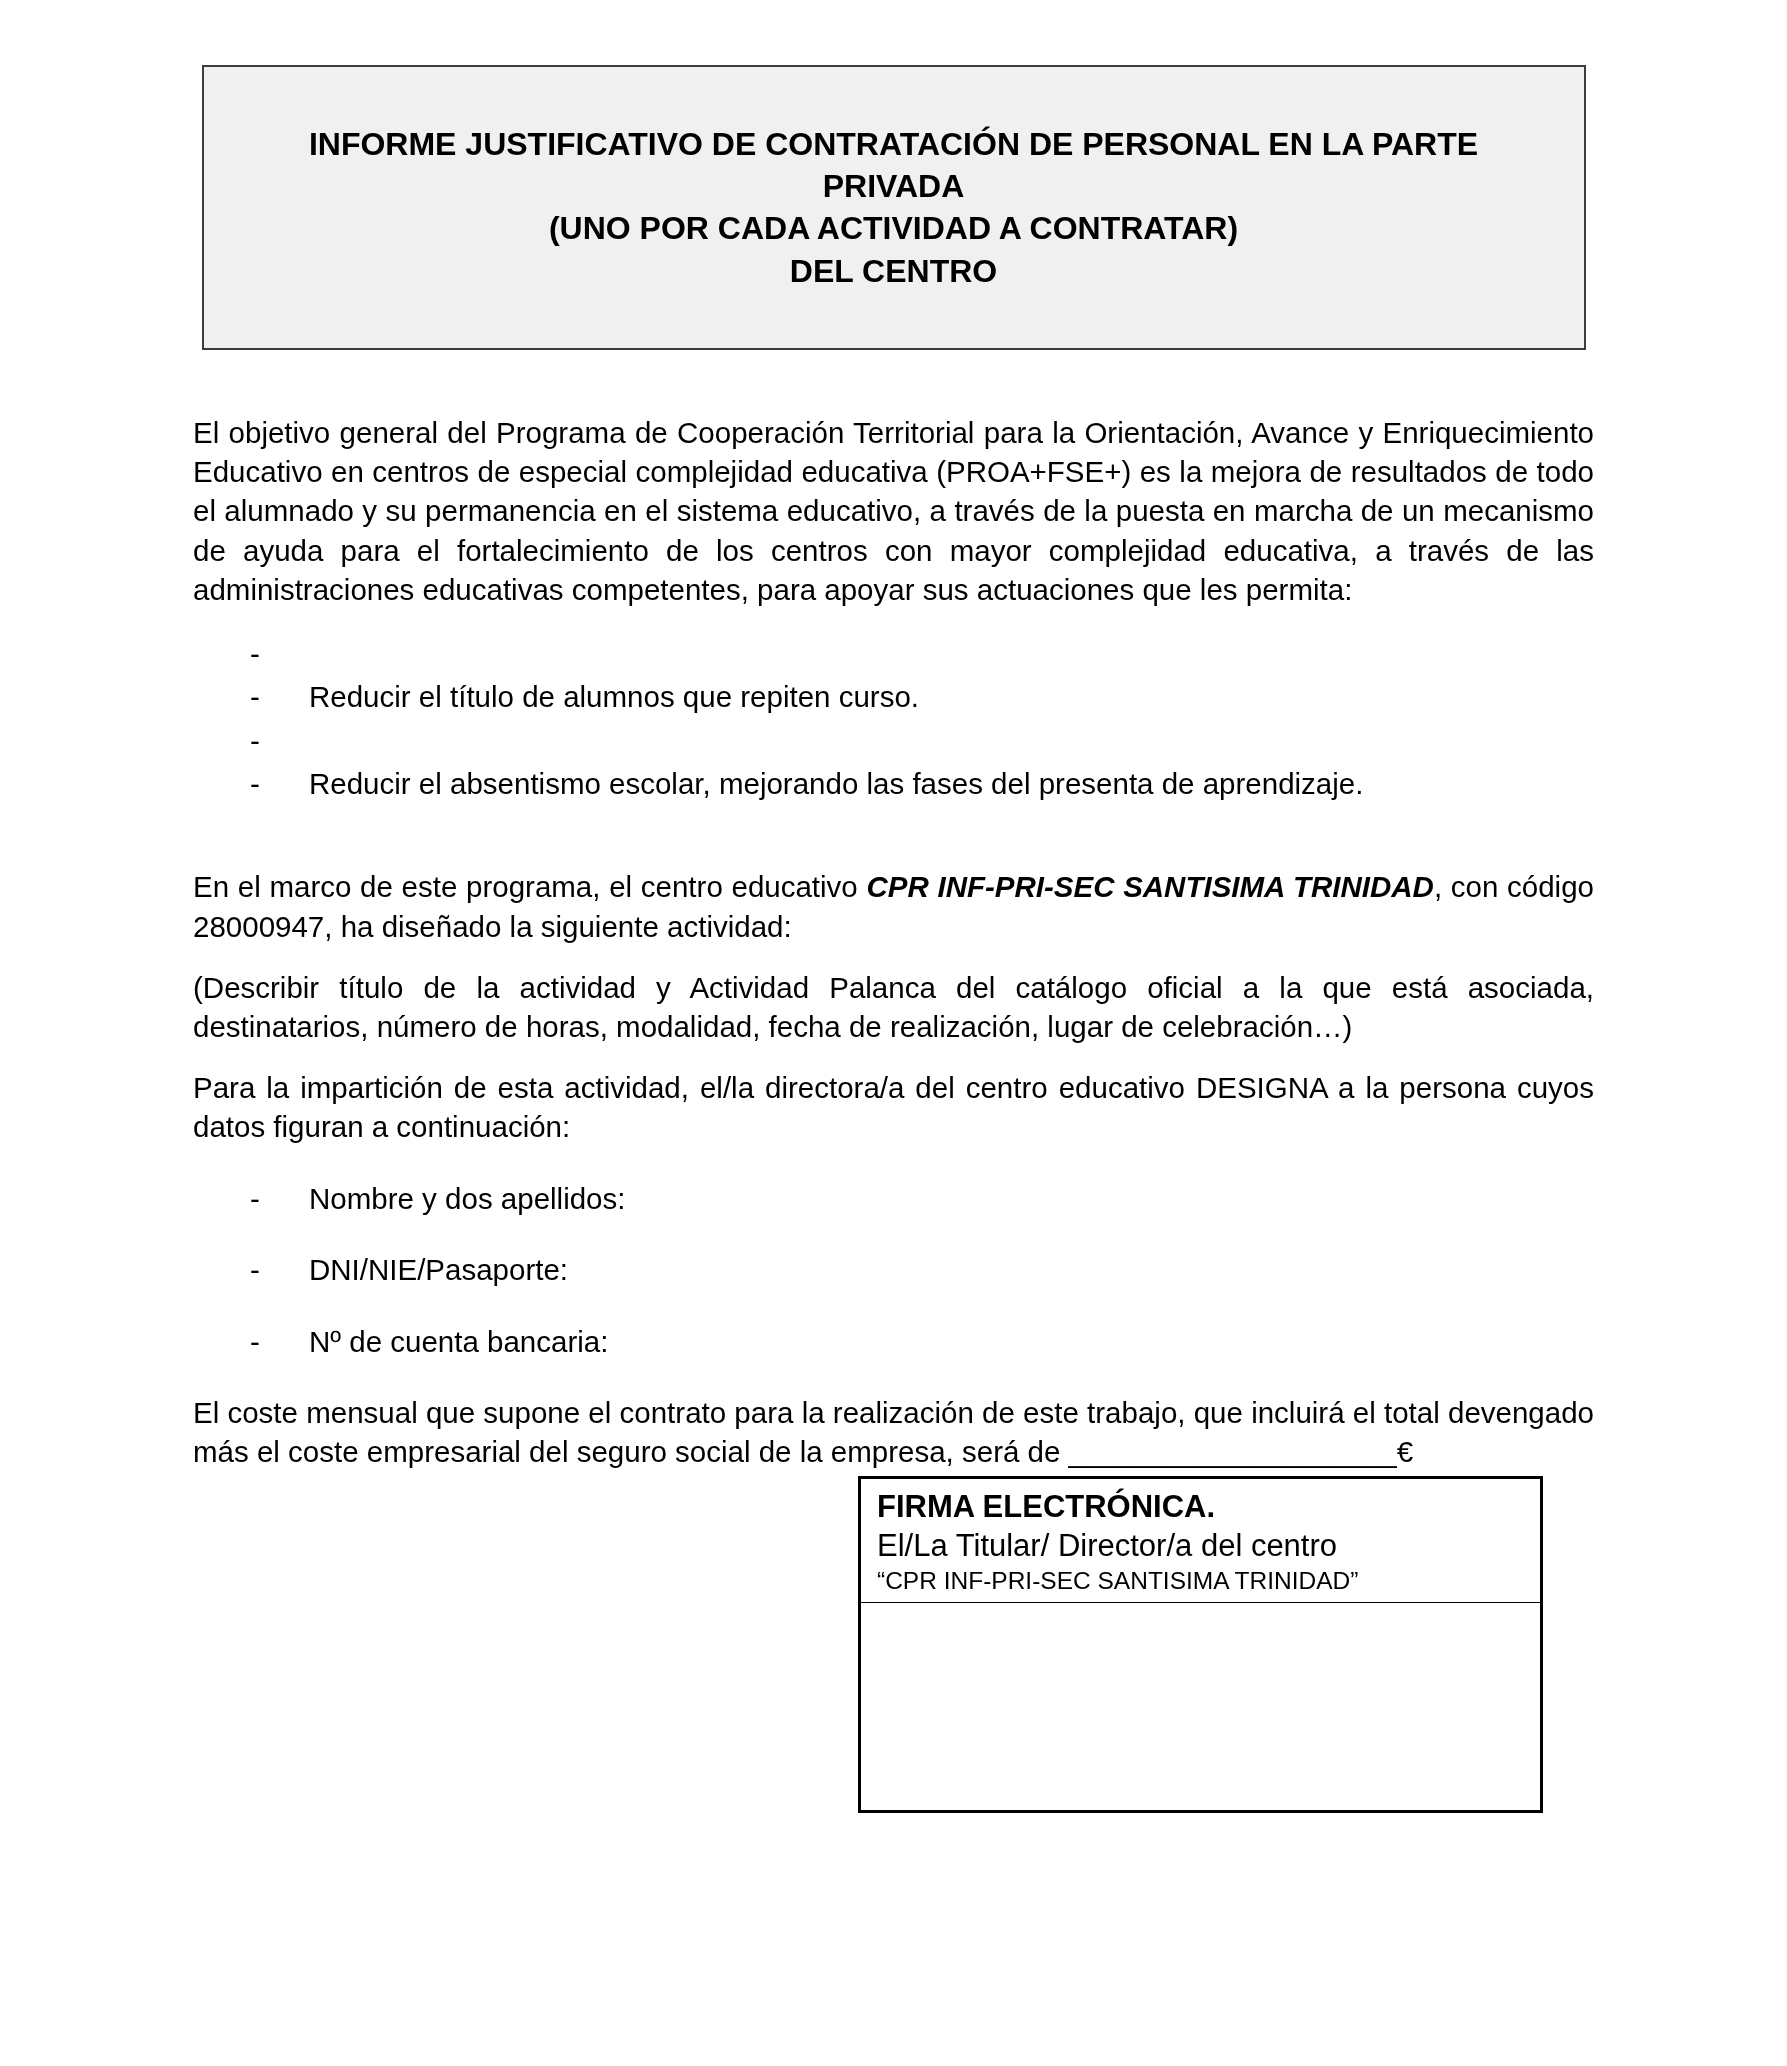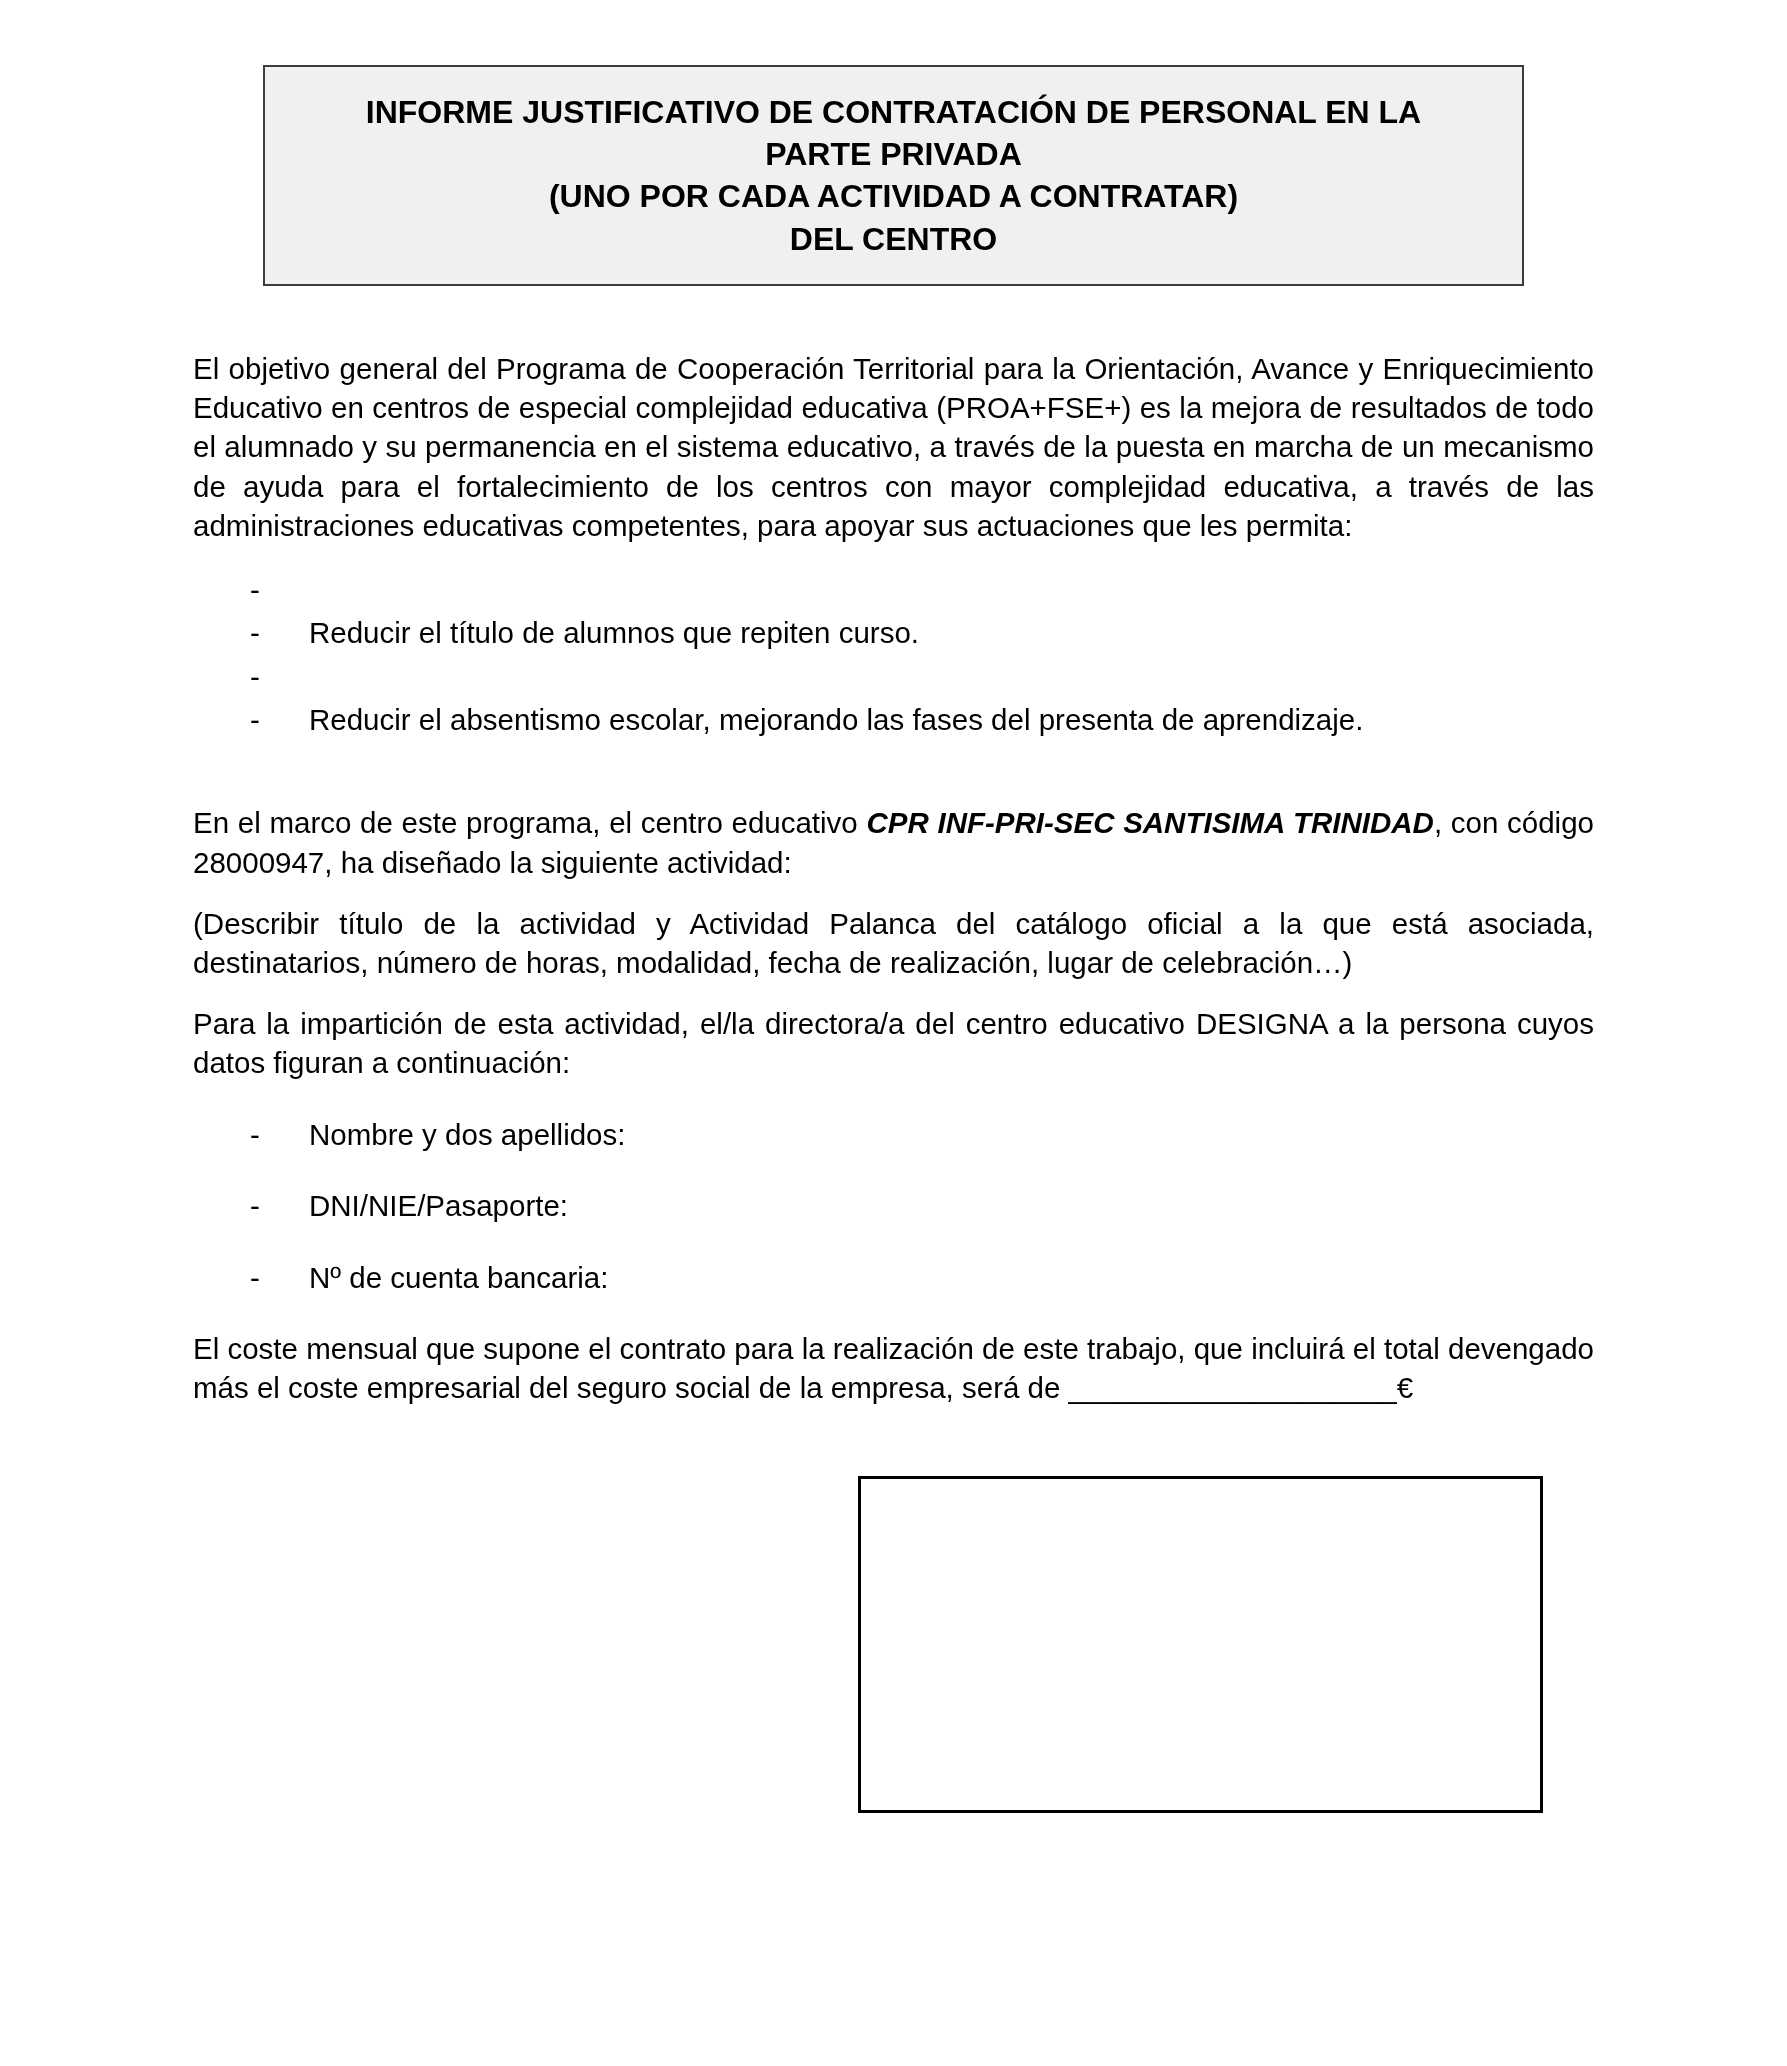--- a/index.html
+++ b/index.html
@@ -20,29 +20,29 @@
   }
   .doc-title {
     padding-top: 27px;
     text-align: center;
     font-size: 34px;
     font-weight: bold;
     letter-spacing: 0.4px;
   }
   .header-box {
     margin: 65px auto 0;
-    width: 1261px;
+    width: 1384px;
     box-sizing: border-box;
     border: 2.2px solid #3d3d3d;
     background: #f0f0f0;
     text-align: center;
     font-weight: bold;
     font-size: 32px;
     line-height: 1.32;
-    padding: 24px 65px;
+    padding: 56px 65px;
   }
   .para {
     margin: 21.6px 193px 0 193px;
     text-align: justify;
     line-height: 1.33;
   }
   .para.intro { margin-top: 63px; }
   .para.marco { margin-top: 64px; }
   .para.cost  { margin-top: 24.5px; }
   .dash-list {
@@ -144,17 +144,22 @@
     </div>
     <div class="dash-item">
       <span class="dash">-</span>
       <span class="dash-text">Nº de cuenta bancaria:</span>
     </div>
   </div>
 
   <p class="para cost"><span>El coste mensual que supone el contrato para la realización de este trabajo, que incluirá el total devengado más el coste empresarial del seguro social de la empresa, será de </span><span class="blank">____________________</span><span>€</span></p>
 
   <div class="sig-box">
+    <div class="sig-header">
+      <div class="sig-title">FIRMA ELECTRÓNICA.</div>
+      <div class="sig-subtitle">El/La Titular/ Director/a del centro</div>
+      <div class="sig-center">“CPR INF-PRI-SEC SANTISIMA TRINIDAD”</div>
+    </div>
     <div class="sig-area"></div>
   </div>
 
 </div>
 
 
 </body></html>

